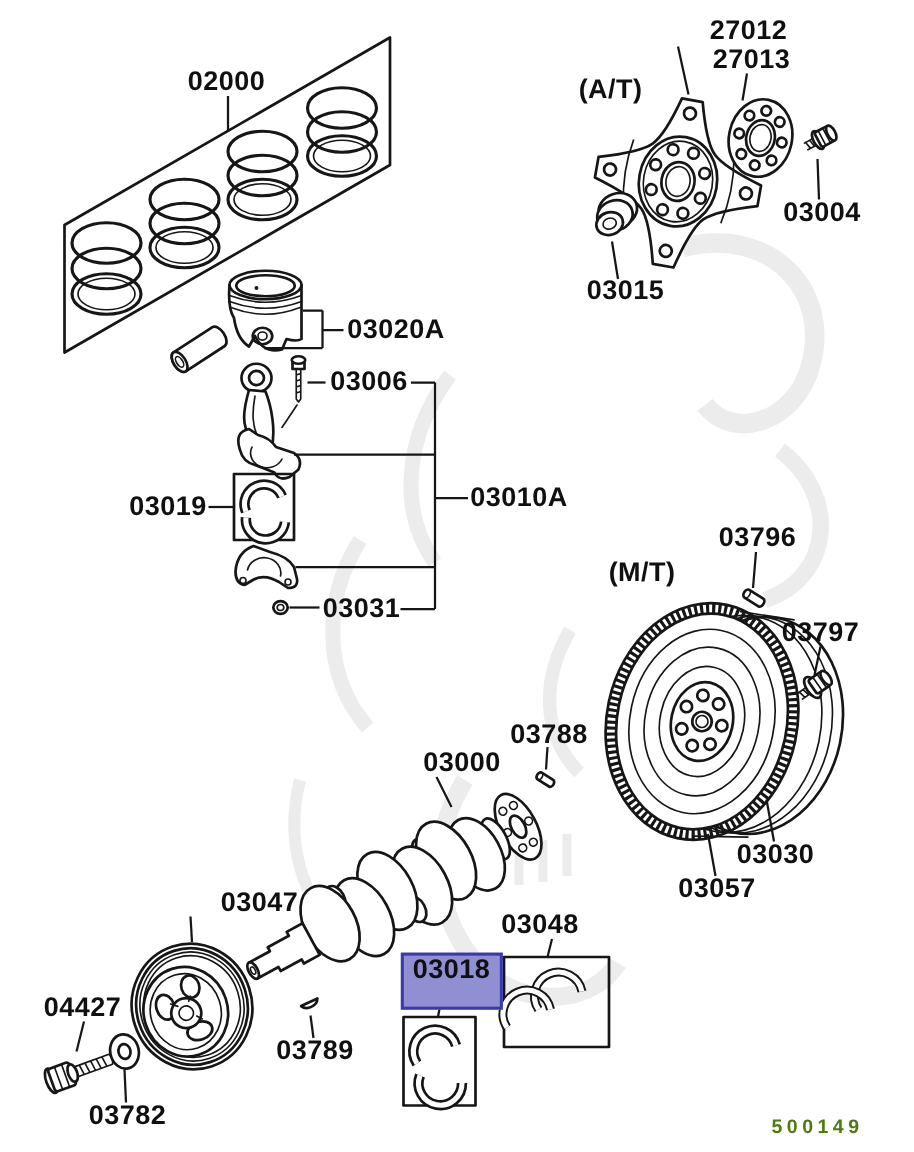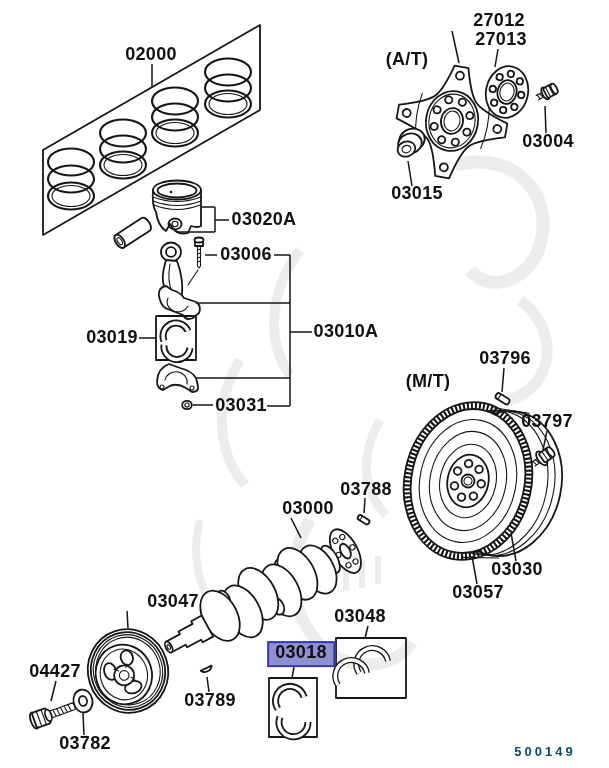--- a/index.html
+++ b/index.html
@@ -18,25 +18,25 @@
   .bandin { fill:none; stroke:#ffffff; stroke-width:3.4; stroke-linecap:butt; }
   .teeth  { fill:none; stroke:#161616; stroke-width:6.5; stroke-dasharray:2.1 1.9; }
   .part-label {
     position:absolute; transform:translate(-50%,-50%); z-index:2;
     font-weight:bold; font-size:18px; color:#101010; letter-spacing:0.3px;
     white-space:nowrap; line-height:1.1;
   }
   .part-label.hl {
     background:var(--hl-fill,#8f8fd2);
     border:2px solid var(--hl-border,#3a3aae);
-    padding:0 6px 2px 6px;
+    padding:0 6px 14px 6px;
   }
   .diagram-code {
     position:absolute; transform:translate(-50%,-50%); z-index:2;
-    font-weight:bold; font-size:13px; letter-spacing:3px; color:#0c4a6e;
+    font-weight:bold; font-size:13px; letter-spacing:3px; color:#4d7c0f;
   }
 </style>
 </head>
 <body>
 
 <div class="stage">
 
   <svg class="art" width="609" height="768" viewBox="0 0 609 768">
 
     <g stroke="#ececec" fill="none">

